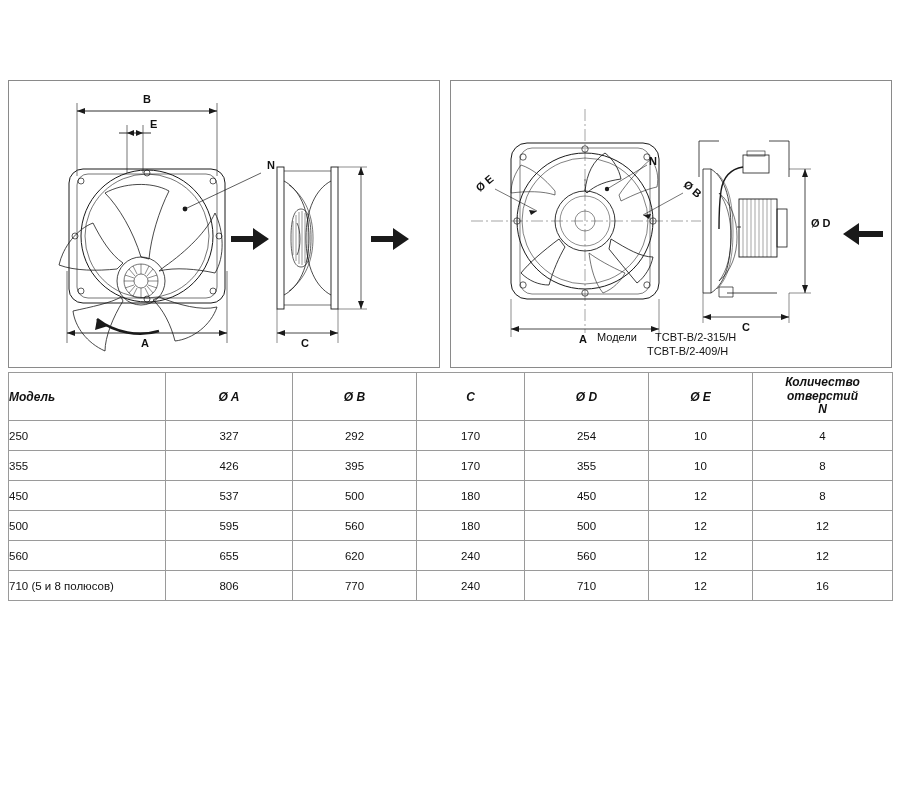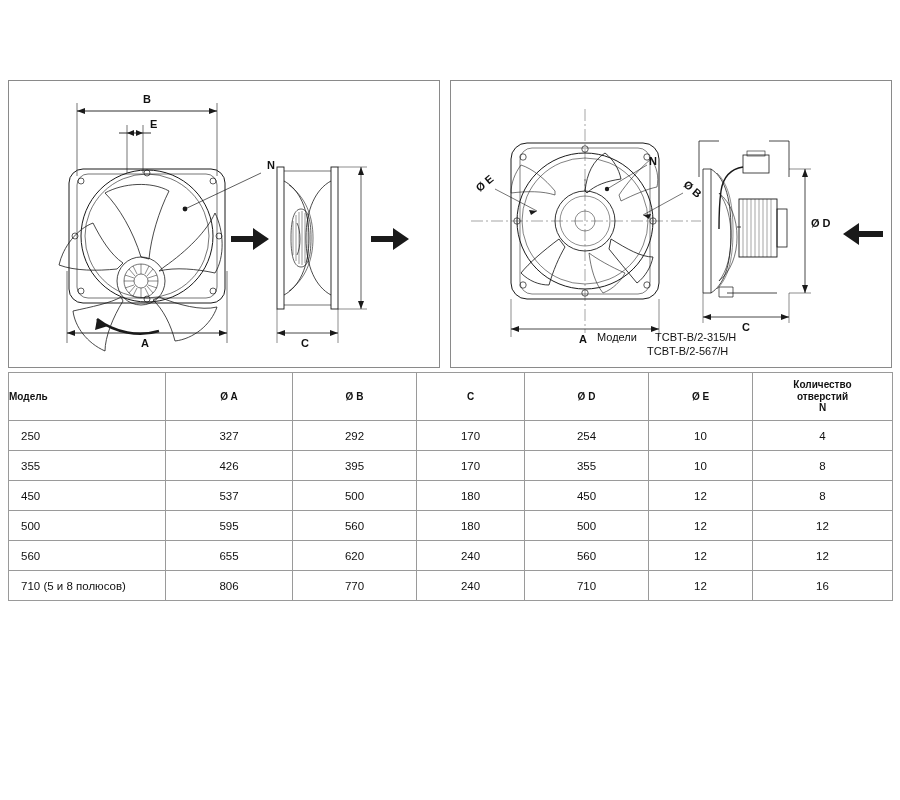--- a/index.html
+++ b/index.html
@@ -72,27 +72,27 @@
     font-size: 11.5px;
     color: #111;
     padding: 0;
     height: 29px;
     vertical-align: middle;
   }
   table.spec thead th {
     height: 47px;
     font-weight: bold;
     text-align: center;
-    font-size: 10px;
+    font-size: 12px;
+    font-style: italic;
   }
   table.spec thead th.col-model { text-align: left; }
   table.spec td { text-align: center; }
   table.spec td.col-model {
     text-align: left;
-    padding-left: 12px;
     font-size: 11.5px;
   }
   .hdr-multi { line-height: 1.15; }
   .c0 { width: 157px; }
   .c1 { width: 127px; }
   .c2 { width: 124px; }
   .c3 { width: 108px; }
   .c4 { width: 124px; }
   .c5 { width: 104px; }
   .c6 { width: 140px; }
@@ -328,21 +328,21 @@
 
       <div class="dimlabel" style="left:24px; top:96px; transform:rotate(-40deg);">Ø E</div>
       <div class="dimlabel" style="left:198px; top:74px;">N</div>
       <div class="dimlabel" style="left:232px; top:102px; transform:rotate(40deg);">Ø B</div>
       <div class="dimlabel" style="left:360px; top:136px;">Ø D</div>
       <div class="dimlabel" style="left:128px; top:252px;">A</div>
       <div class="dimlabel" style="left:291px; top:240px;">C</div>
 
       <div class="modelnote" style="left:146px; top:250px;">Модели</div>
       <div class="modelnote" style="left:196px; top:250px;margin-left:8px;">TCBT-B/2-315/H</div>
-      <div class="modelnote" style="left:196px; top:264px;">TCBT-B/2-567/H</div>
+      <div class="modelnote" style="left:196px; top:264px;">TCBT-B/2-409/H</div>
     </div>
   </div>
 
   <div class="table-wrap">
     <table class="spec">
       <colgroup>
         <col class="c0">
           <col class="c1">
           <col class="c2">
           <col class="c3">

